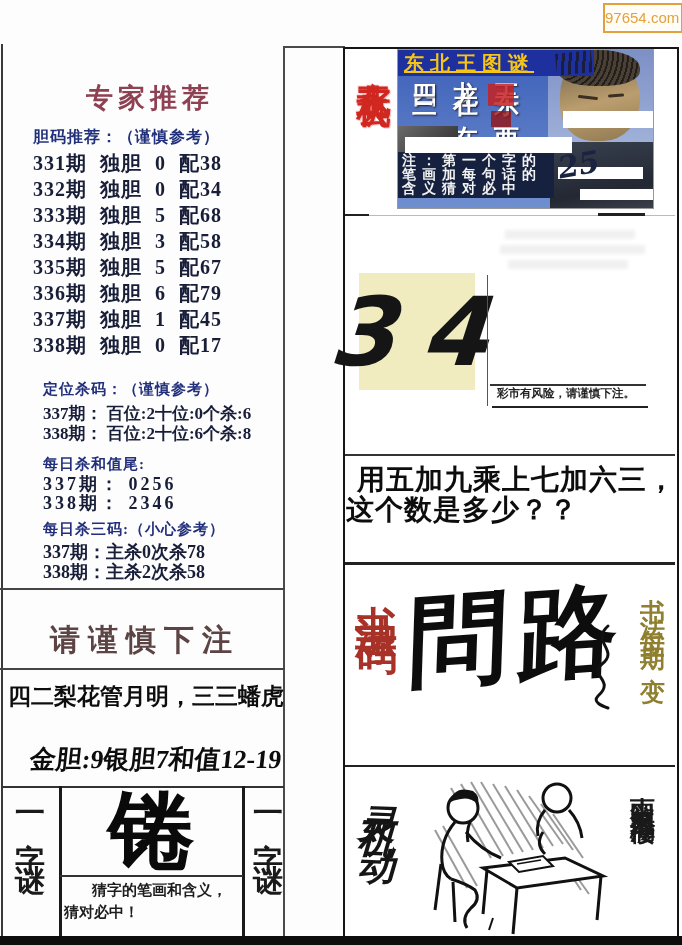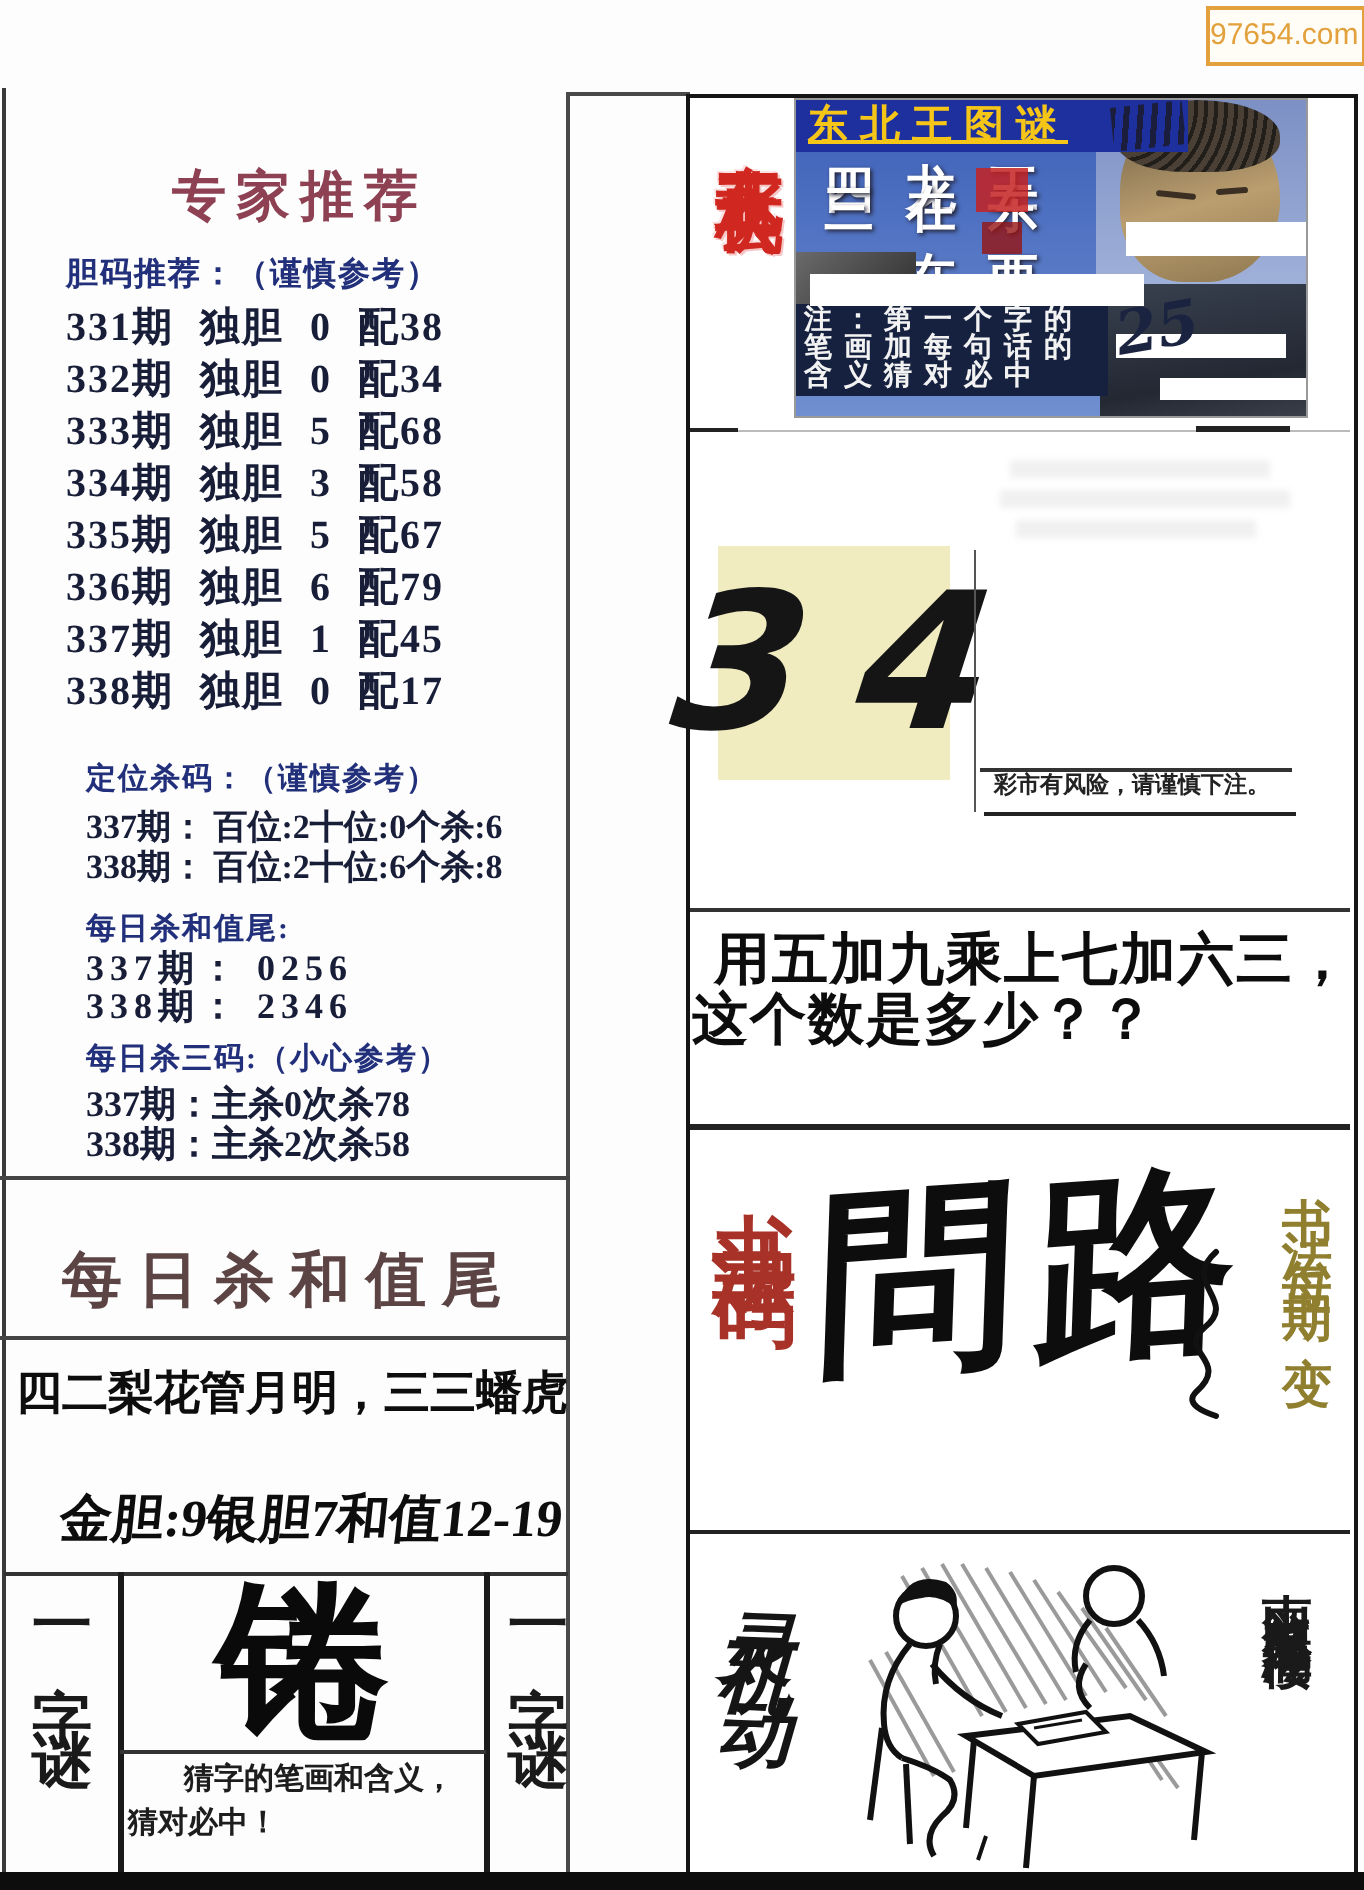--- a/index.html
+++ b/index.html
@@ -107,21 +107,21 @@
 
   <div class="sec-header" style="left:43px;top:455px;font-size:15px;">每日杀和值尾:</div>
   <div class="small-row" style="top:472px;font-size:18px;letter-spacing:3px;">337期： 0256</div>
   <div class="small-row" style="top:491px;font-size:18px;letter-spacing:3px;">338期： 2346</div>
 
   <div class="sec-header" style="left:43px;top:520px;font-size:15px;">每日杀三码:（小心参考）</div>
   <div class="small-row" style="top:540px;font-size:18px;">337期：主杀0次杀78</div>
   <div class="small-row" style="top:560px;font-size:18px;">338期：主杀2次杀58</div>
 
   <div class="line" style="left:0;top:588px;width:285px;height:2px;"></div>
-  <div class="abs slogan">每日杀和值尾</div>
+  <div class="abs slogan">请谨慎下注</div>
   <div class="line" style="left:0;top:668px;width:285px;height:2px;"></div>
 
   <div class="abs verse">四二梨花管月明，三三蟠虎踞</div>
   <div class="abs gold">金胆:9银胆7和值12-19</div>
 
   <div class="line" style="left:2px;top:786px;width:282px;height:2px;background:#333;"></div>
   <div class="line" style="left:59px;top:786px;width:3px;height:150px;background:#1a1a1a;"></div>
   <div class="line" style="left:242px;top:786px;width:3px;height:150px;background:#1a1a1a;"></div>
   <div class="abs vtext puzzle-side" style="left:10px;">一字谜</div>
   <div class="abs puzzle-char">锩</div>

